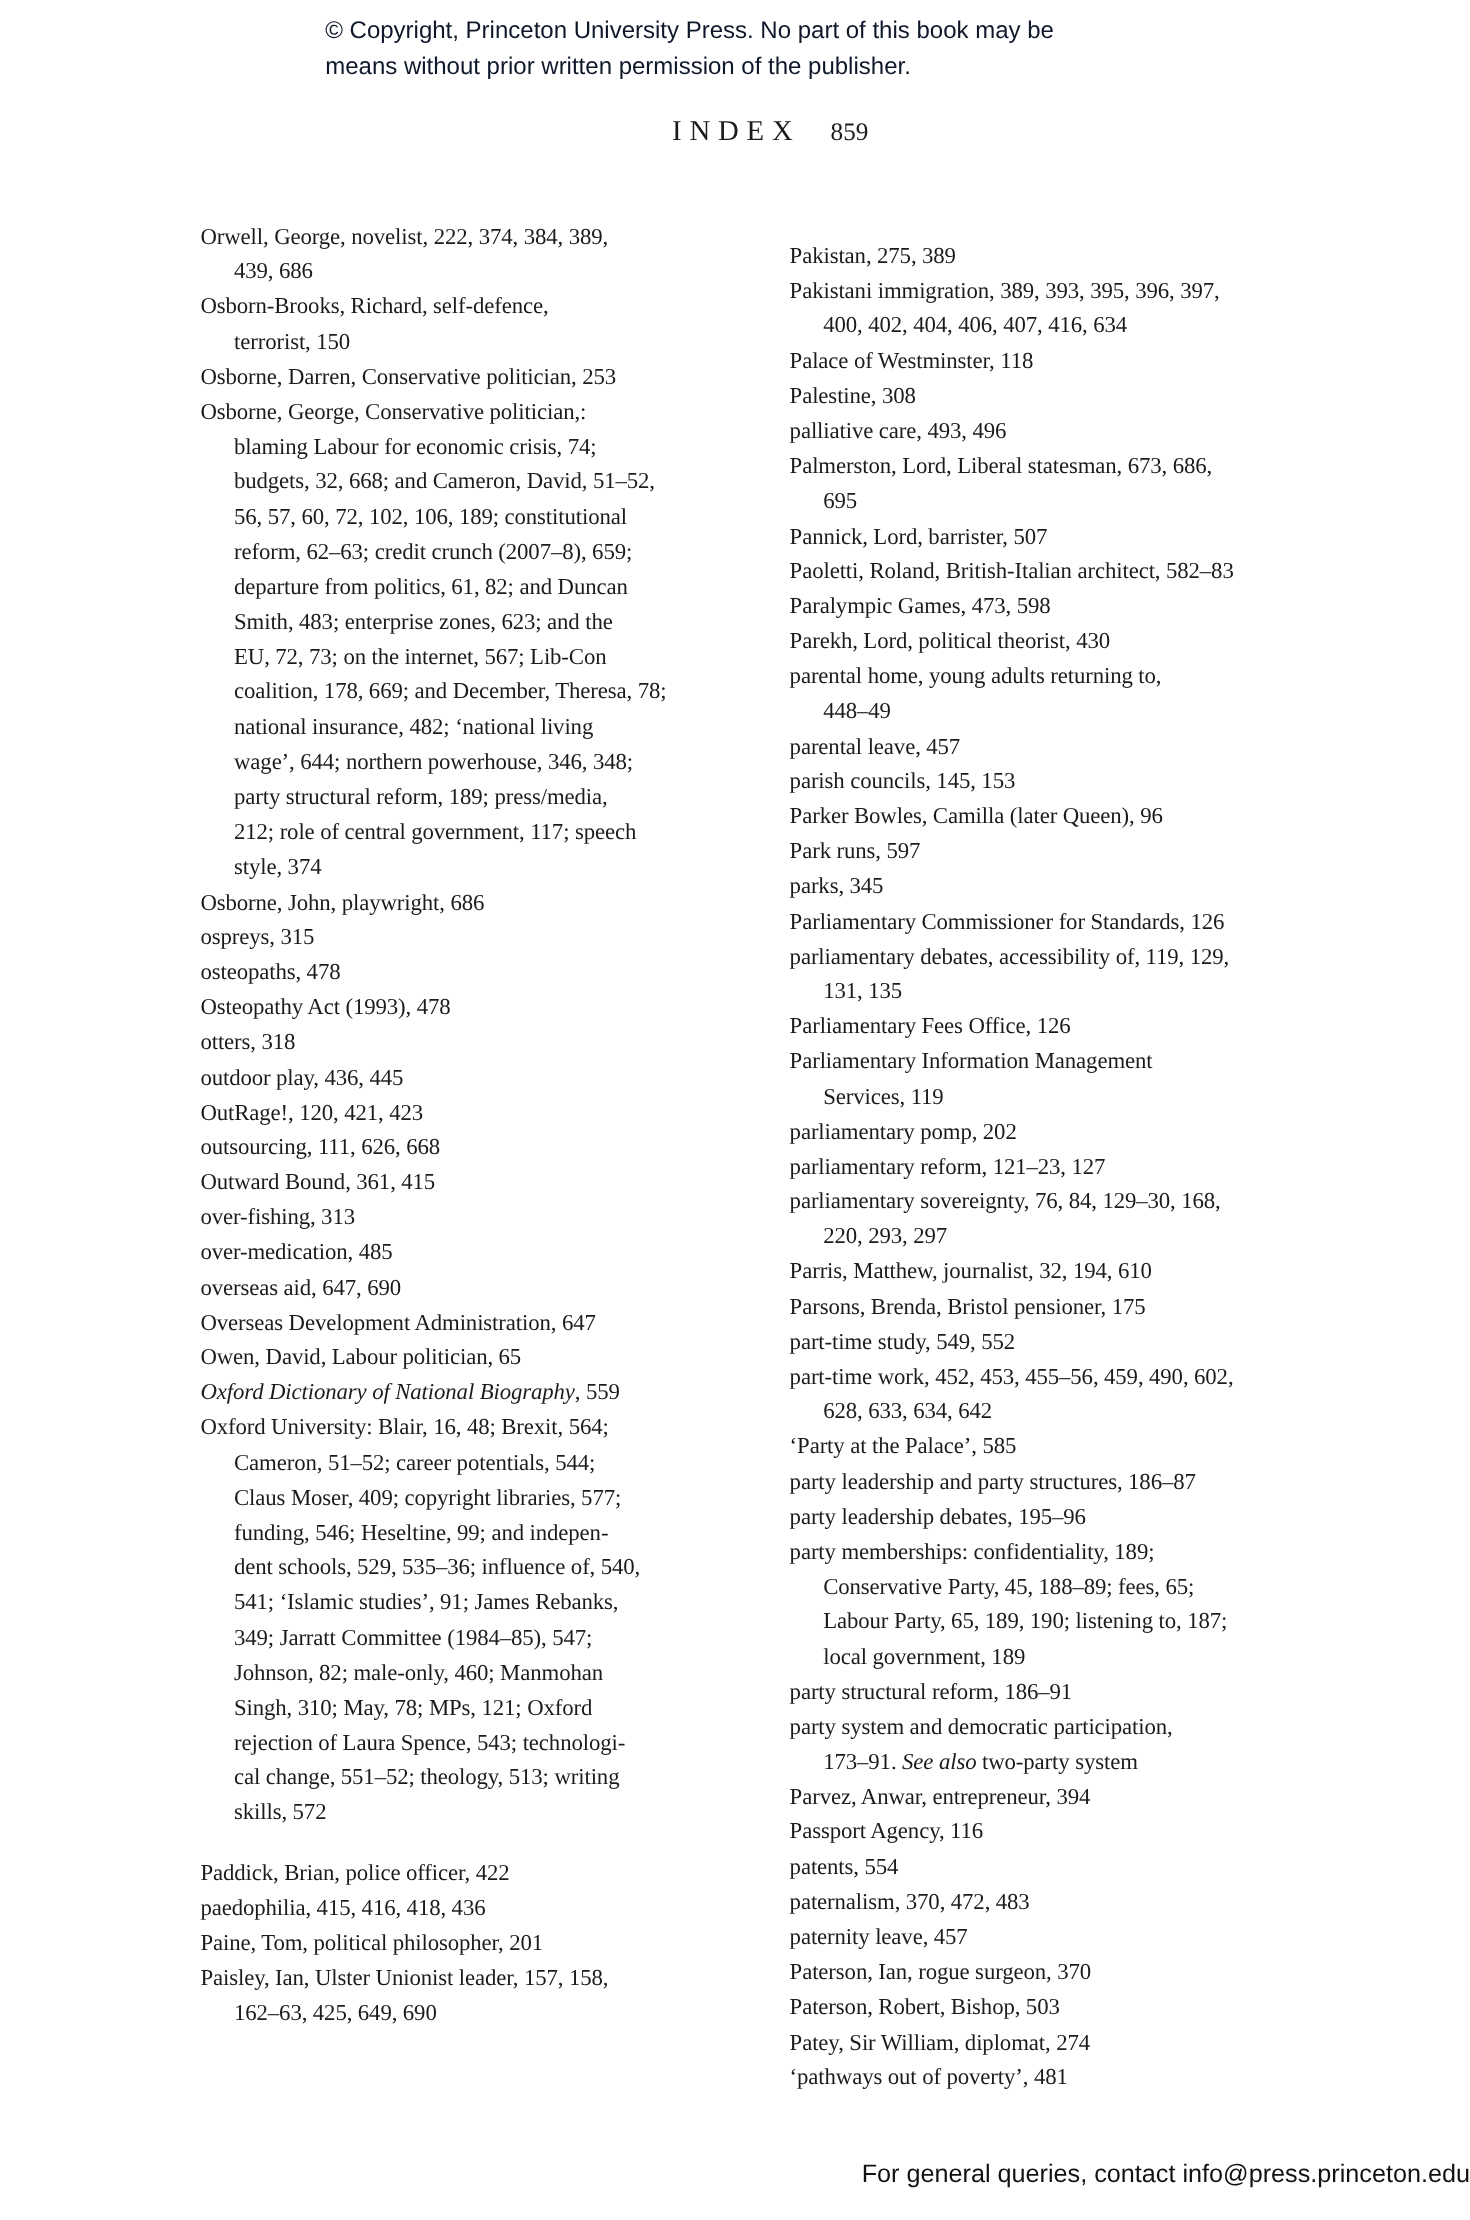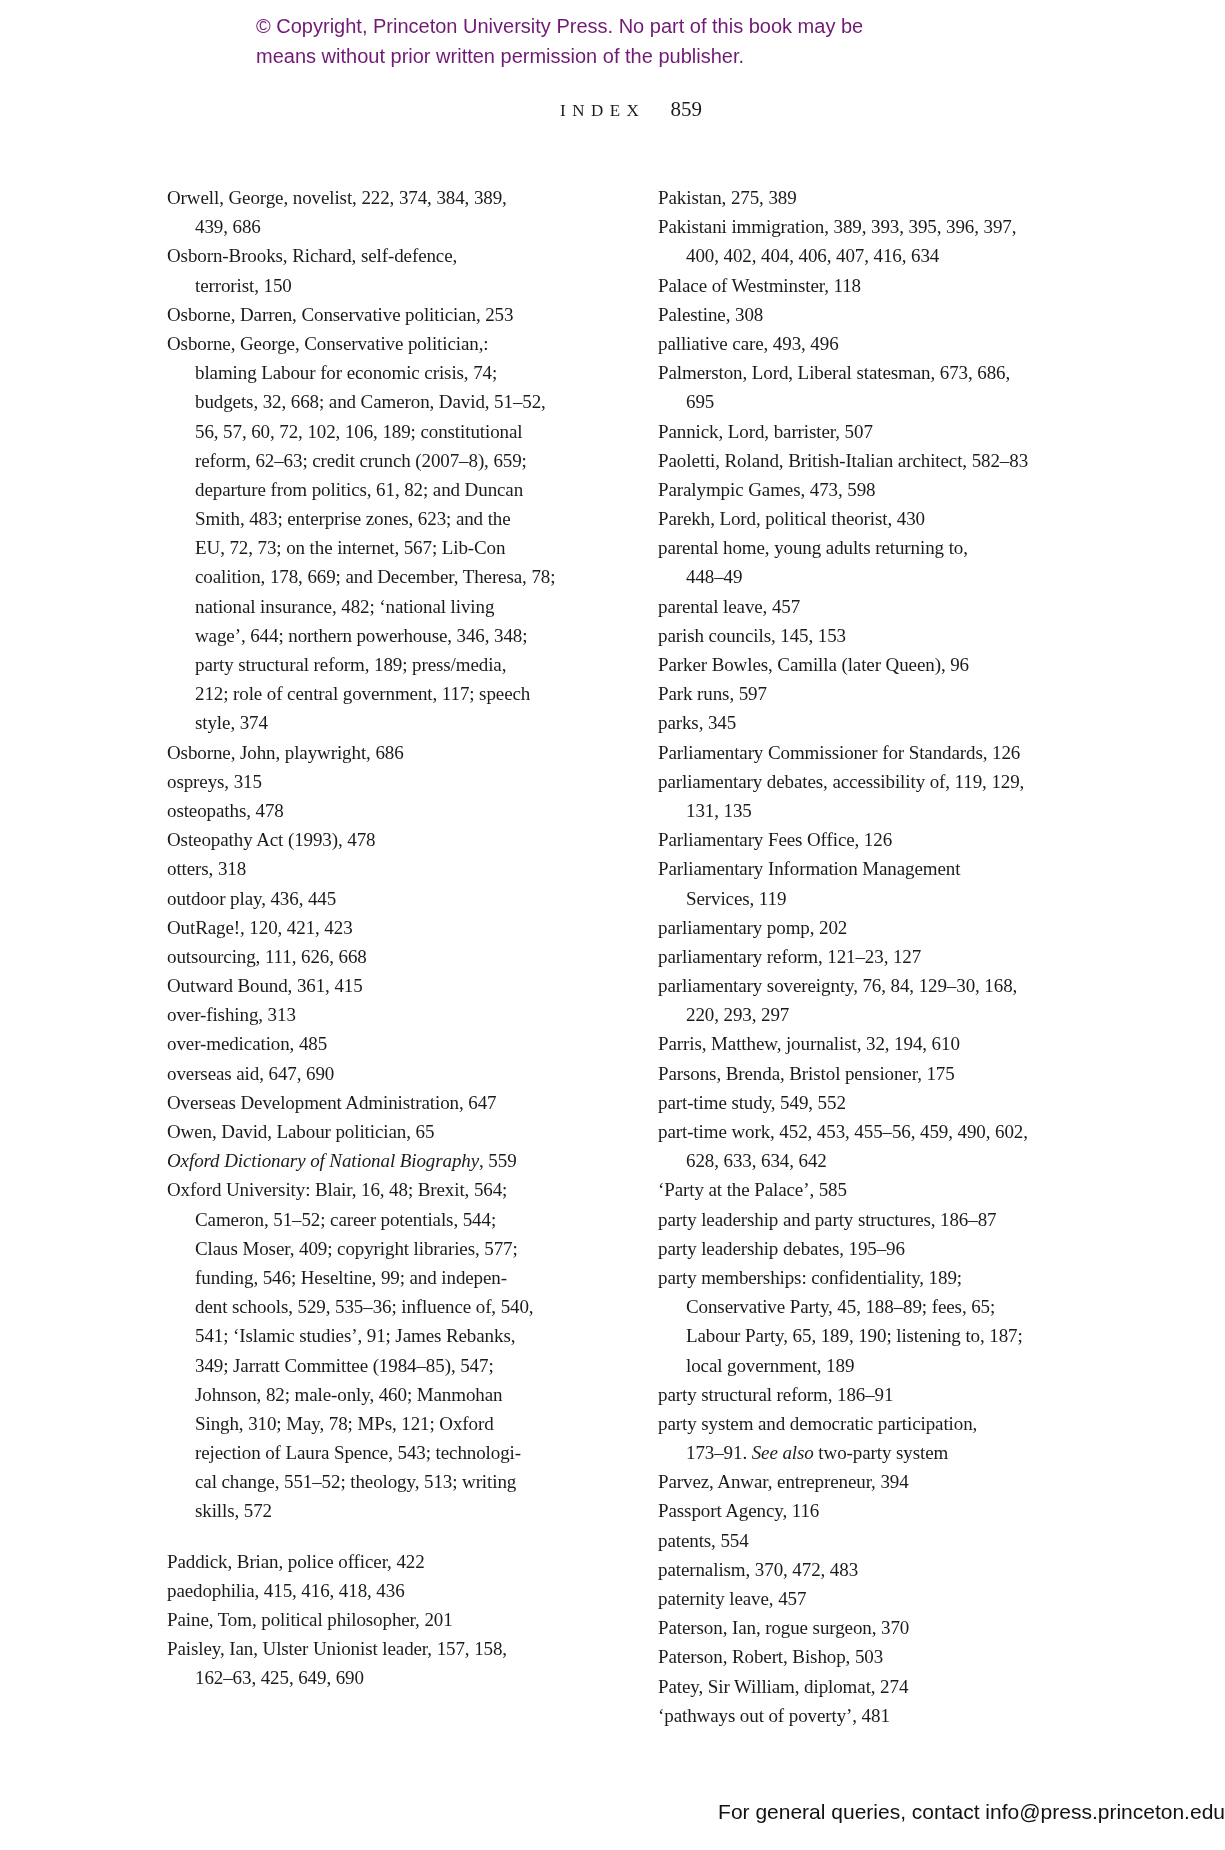--- a/index.html
+++ b/index.html
@@ -1,23 +1,23 @@
 <!DOCTYPE html>
 <html><head>
 <meta charset="utf-8">
 <style>
   html,body{margin:0;padding:0;background:#fff;}
   .page{position:relative;width:1225px;height:1850px;background:#ffffff;color:#1b1b1b;overflow:hidden;}
-  .copyright{position:absolute;left:256px;top:12px;font:20px/29.5px "Liberation Sans",sans-serif;color:#701a75;}
+  .copyright{position:absolute;left:271px;top:12px;font:20px/29.5px "Liberation Sans",sans-serif;color:#0f172a;}
   .pg-header{position:absolute;left:560px;top:97px;display:flex;align-items:baseline;gap:25px;font-family:"Liberation Serif",serif;color:#1b1b1b;}
-  .pg-header .ttl{font-size:17px;letter-spacing:6.5px;}
+  .pg-header .ttl{font-size:24px;letter-spacing:6.5px;}
   .pg-header .num{font-size:21px;}
   .col{position:absolute;top:183px;font-family:"Liberation Serif",serif;font-size:19px;line-height:29.2px;white-space:nowrap;color:#1b1b1b;letter-spacing:-0.1px;}
   .col.left{left:167px;}
-  .col.right{left:658px;}
+  .col.right{left:658px;margin-top:16px;}
   .iline{height:29.2px;}
   .iline.indent{padding-left:28px;}
   .iline.gap{margin-top:21px;}
   .it{font-style:italic;}
   .footer{position:absolute;top:1800px;left:0;width:1225px;text-align:right;font:21px "Liberation Sans",sans-serif;color:#111;}
 </style>
 </head>
 <body>
 
 <div class="page">

